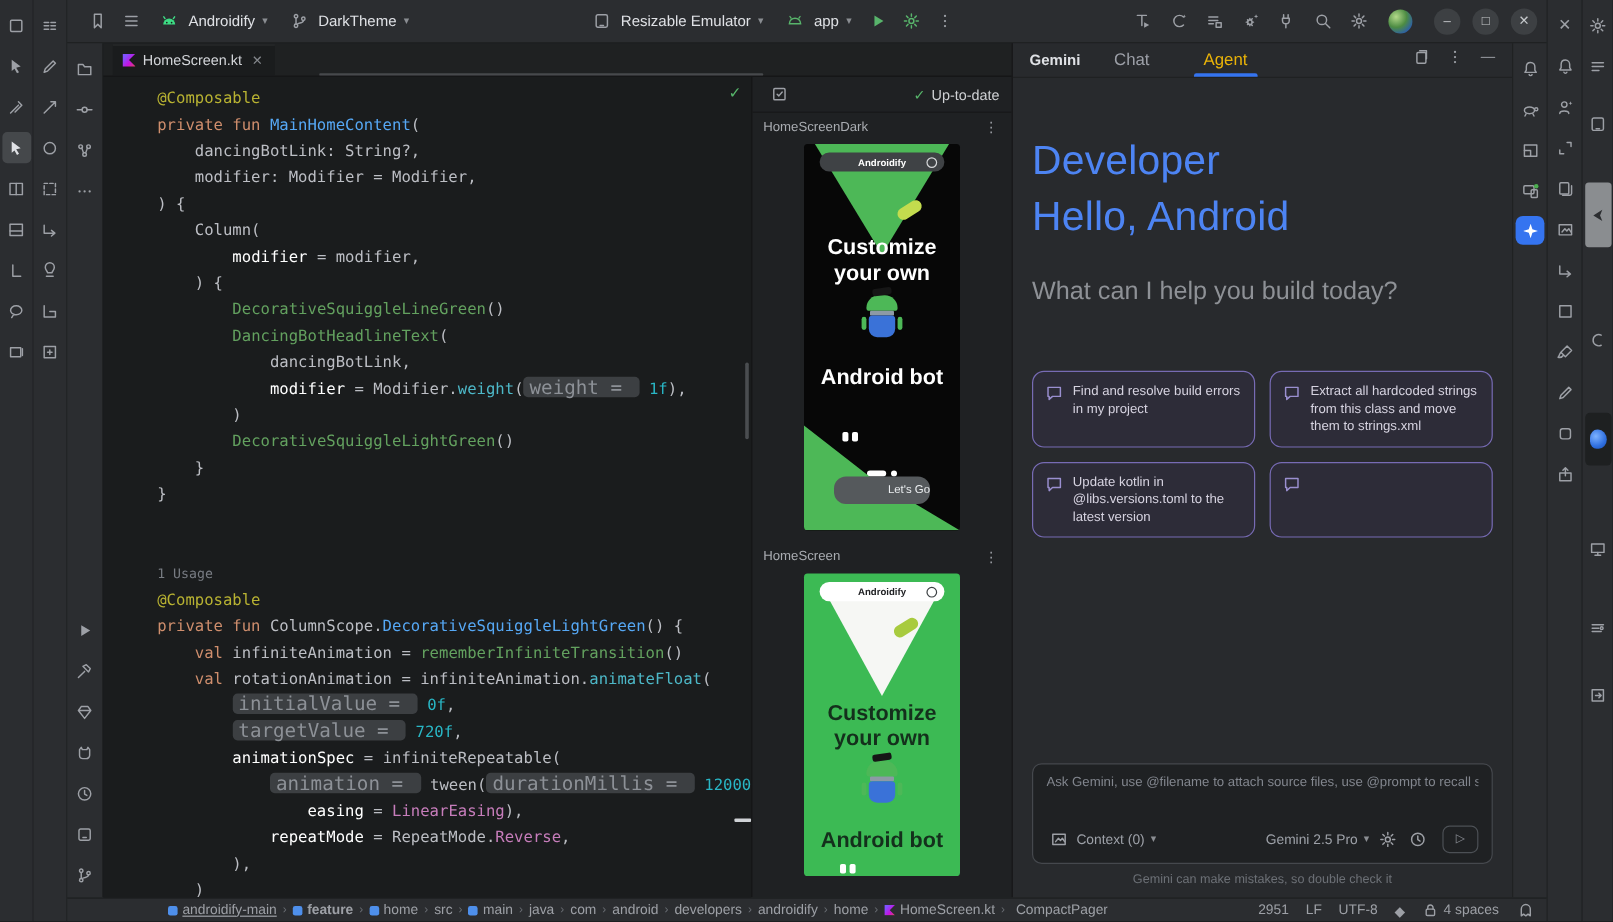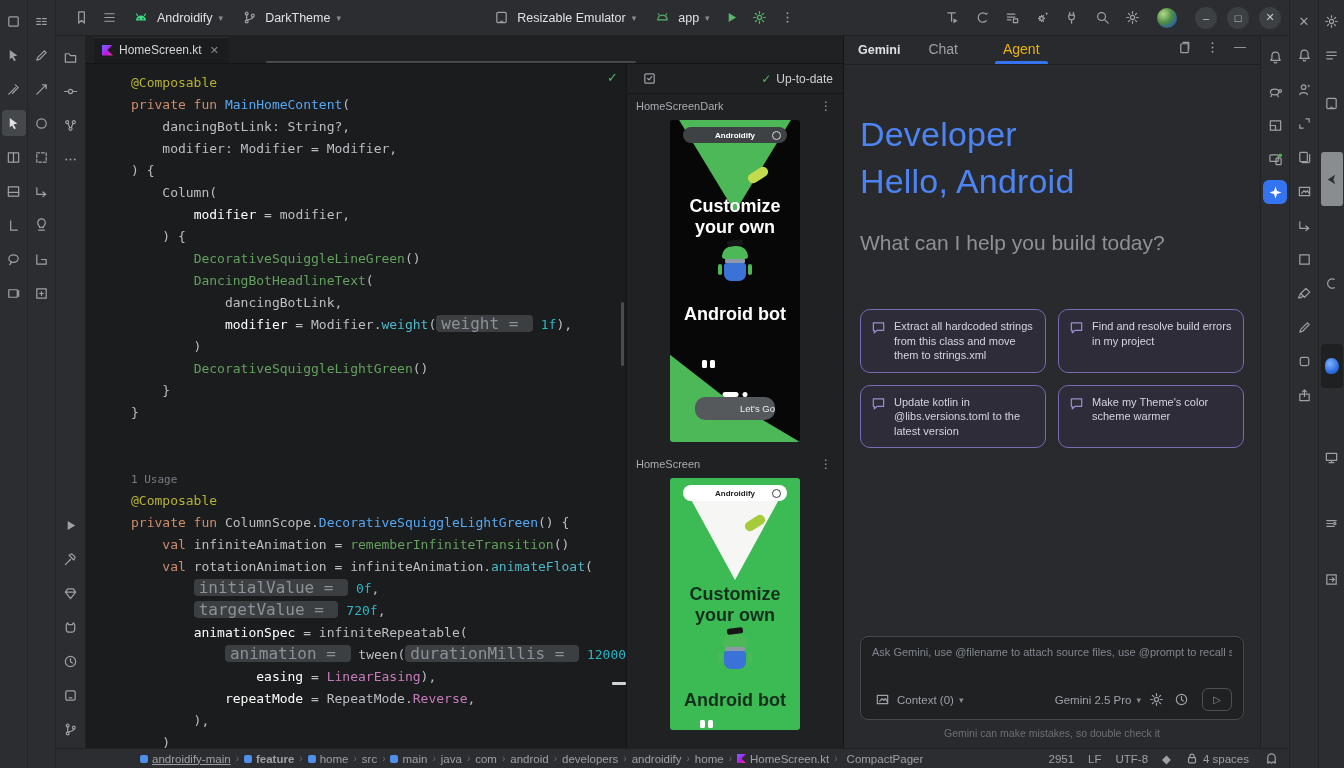--- a/index.html
+++ b/index.html
@@ -627,39 +627,38 @@
         <div class="hello">
           <div>Developer</div>
           <div>Hello, Android</div>
         </div>
         <div class="g-sub">What can I help you build today?</div>
         <div class="cards" id="cards">
             <div class="card">
               <span class="cico"><svg viewBox="0 0 16 16" width="15" height="15" fill="none" stroke="currentColor" stroke-width="1.3" stroke-linecap="round" stroke-linejoin="round">
                   <path d="M2.5 3h11v8h-7L3.5 13.7V11h-1z"></path>
                 </svg></span>
-              <span class="ctext">Extract all hardcoded strings from this class and move them to strings.xml</span>
+              <span class="ctext">Find and resolve build errors in my project</span>
             </div>
             <div class="card">
               <span class="cico"><svg viewBox="0 0 16 16" width="15" height="15" fill="none" stroke="currentColor" stroke-width="1.3" stroke-linecap="round" stroke-linejoin="round">
                   <path d="M2.5 3h11v8h-7L3.5 13.7V11h-1z"></path>
                 </svg></span>
-              <span class="ctext">Find and resolve build errors in my project</span>
+              <span class="ctext">Extract all hardcoded strings from this class and move them to strings.xml</span>
             </div>
             <div class="card">
               <span class="cico"><svg viewBox="0 0 16 16" width="15" height="15" fill="none" stroke="currentColor" stroke-width="1.3" stroke-linecap="round" stroke-linejoin="round">
                   <path d="M2.5 3h11v8h-7L3.5 13.7V11h-1z"></path>
                 </svg></span>
               <span class="ctext">Update kotlin in @libs.versions.toml to the latest version</span>
             </div>
             <div class="card">
               <span class="cico"><svg viewBox="0 0 16 16" width="15" height="15" fill="none" stroke="currentColor" stroke-width="1.3" stroke-linecap="round" stroke-linejoin="round">
                   <path d="M2.5 3h11v8h-7L3.5 13.7V11h-1z"></path>
                 </svg></span>
-              <span class="ctext">Make my Theme's color scheme warmer</span>
             </div>
           </div>
         <div class="g-input">
           <div class="g-ph">Ask Gemini, use @filename to attach source files, use @prompt to recall saved prompts</div>
           <div class="g-irow">
             <span class="ticon">
                 <svg viewBox="0 0 16 16" width="15" height="15" fill="none" stroke="currentColor" stroke-width="1.3" stroke-linecap="round" stroke-linejoin="round">
                   <rect x="2.5" y="3.5" width="11" height="9"></rect>
                   <path d="M5 10l2.5-3 1.8 2 1.7-2 2 3"></path>
                 </svg>

